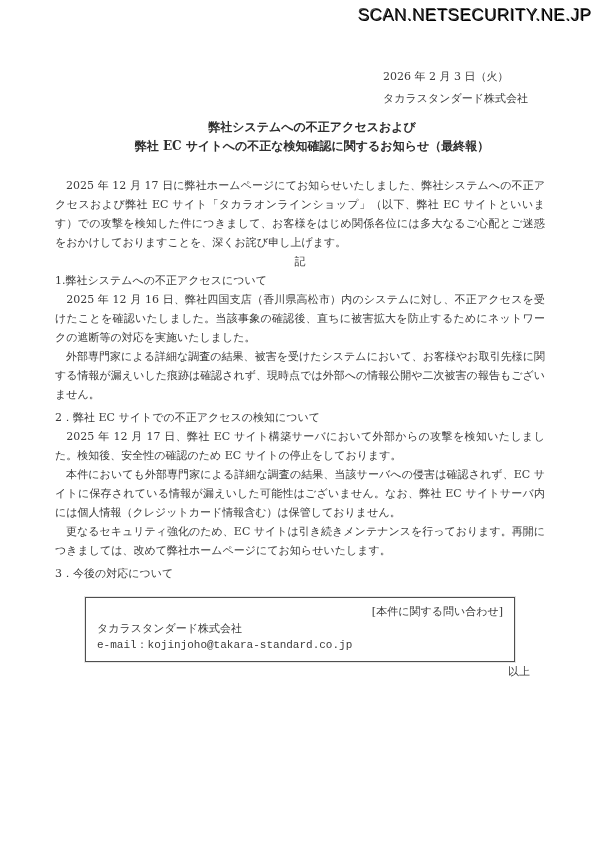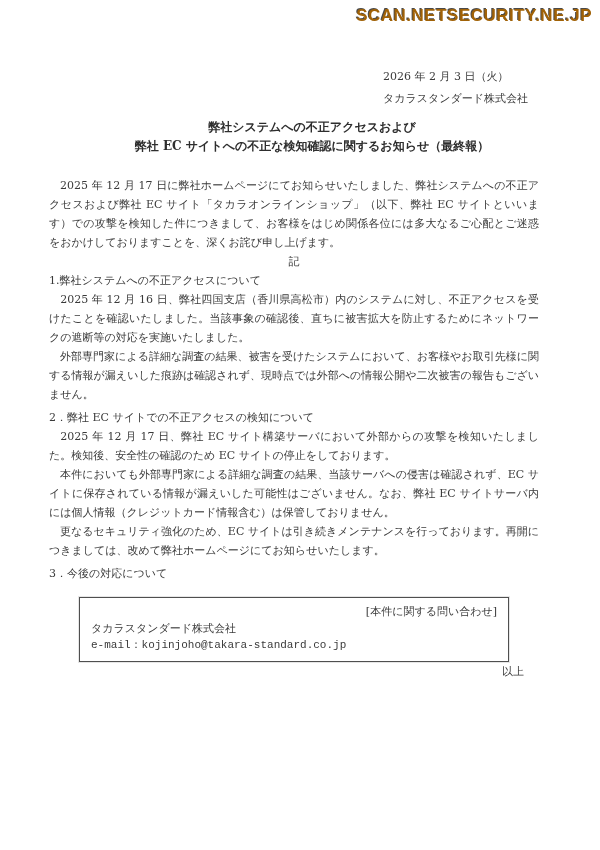--- a/index.html
+++ b/index.html
@@ -9,35 +9,35 @@
     margin:0 auto;
     background:#ffffff;
     font-family:"DejaVu Serif","Liberation Serif",serif;
     color:#3a3a3a;
     overflow:hidden;
     box-sizing:border-box;
   }
   .watermark{
     position:absolute;top:6px;right:8px;
     font-family:"Liberation Sans","DejaVu Sans",sans-serif;
-    font-weight:700;font-size:17px;letter-spacing:0.5px;
-    color:#a16207;
+    font-weight:400;font-size:17px;letter-spacing:0.5px;
+    color:#000000;
     text-shadow:1px 1px 0 #ffffff,-1px -1px 0 #4a4a4a;
   }
   .header-block{
     position:absolute;top:66px;right:72px;
     text-align:left;font-size:11px;line-height:22px;
   }
   .title-block{
     position:absolute;top:118px;left:12px;width:100%;
     text-align:center;font-weight:700;font-size:12px;line-height:19px;
     color:#2e2e2e;
   }
   .body{
-    position:absolute;top:176px;left:49px;width:490px;
+    position:absolute;top:176px;left:55px;width:490px;
     font-size:11px;line-height:19px;
     text-align:justify;text-justify:inter-character;
   }
   .body p{margin:0;}
   .ki{ text-align:center;margin-top:5px;margin-bottom:0; }
   .sec-head{margin-top:16px;font-size:11px;}
   .sec-head.tight{margin-top:4px;}
   .contact-box{
     margin-top:14px;margin-left:30px;width:406px;
     border:1px solid #4f4f4f;

